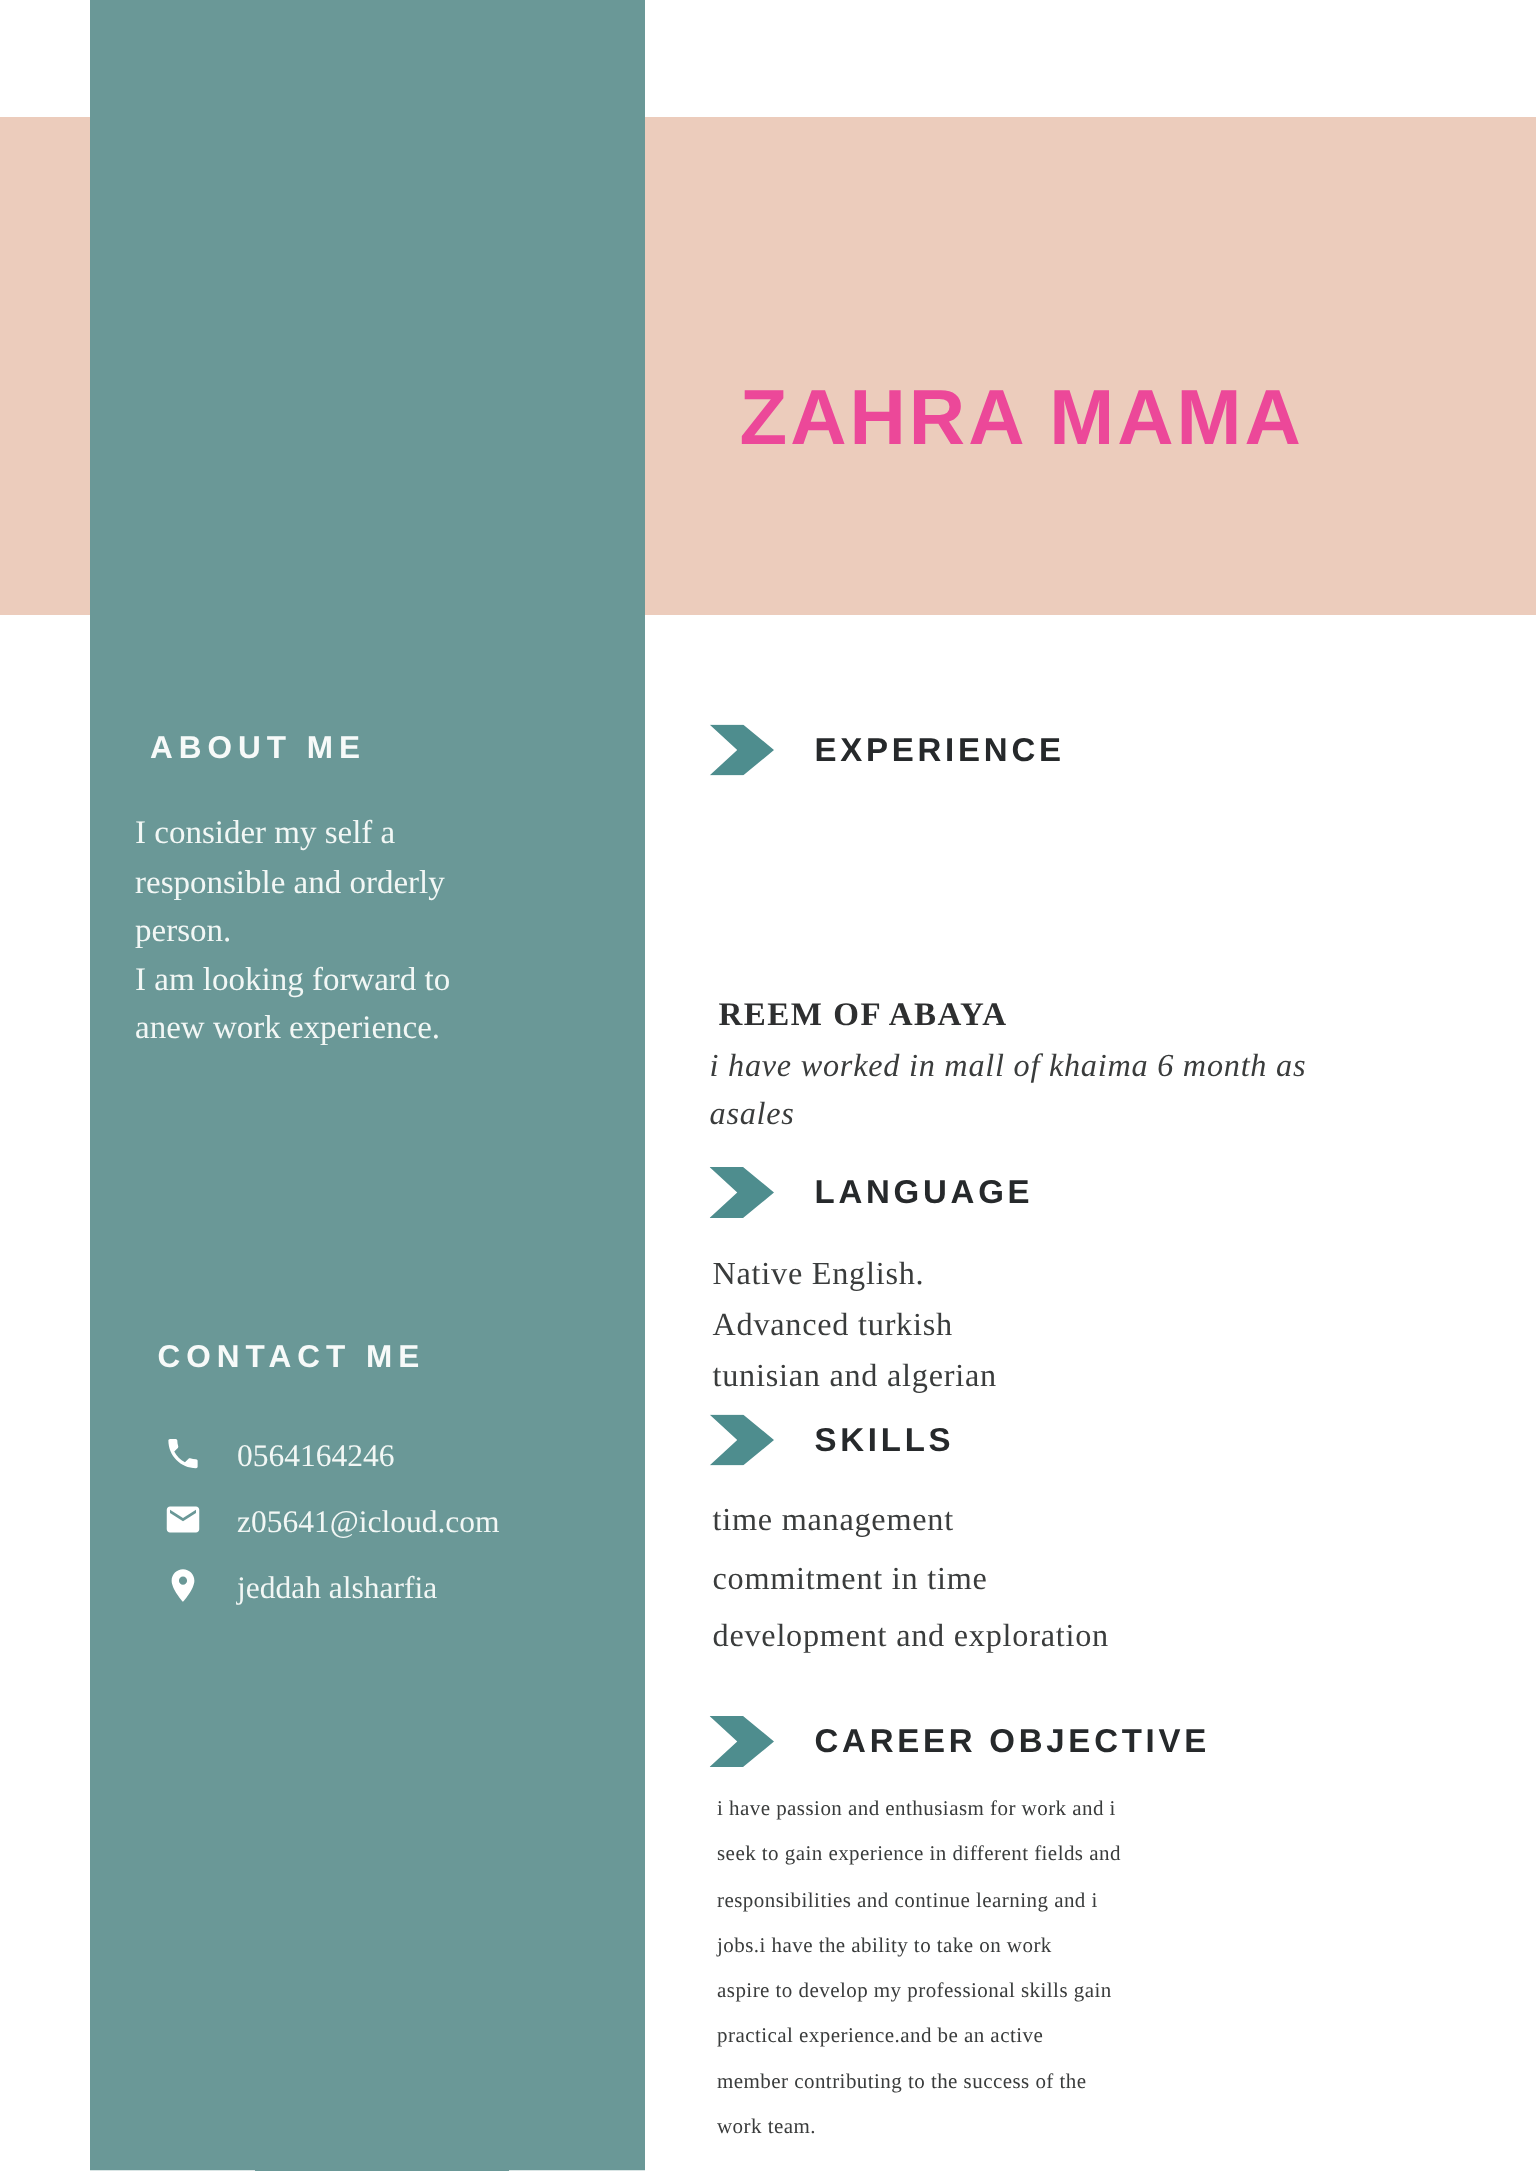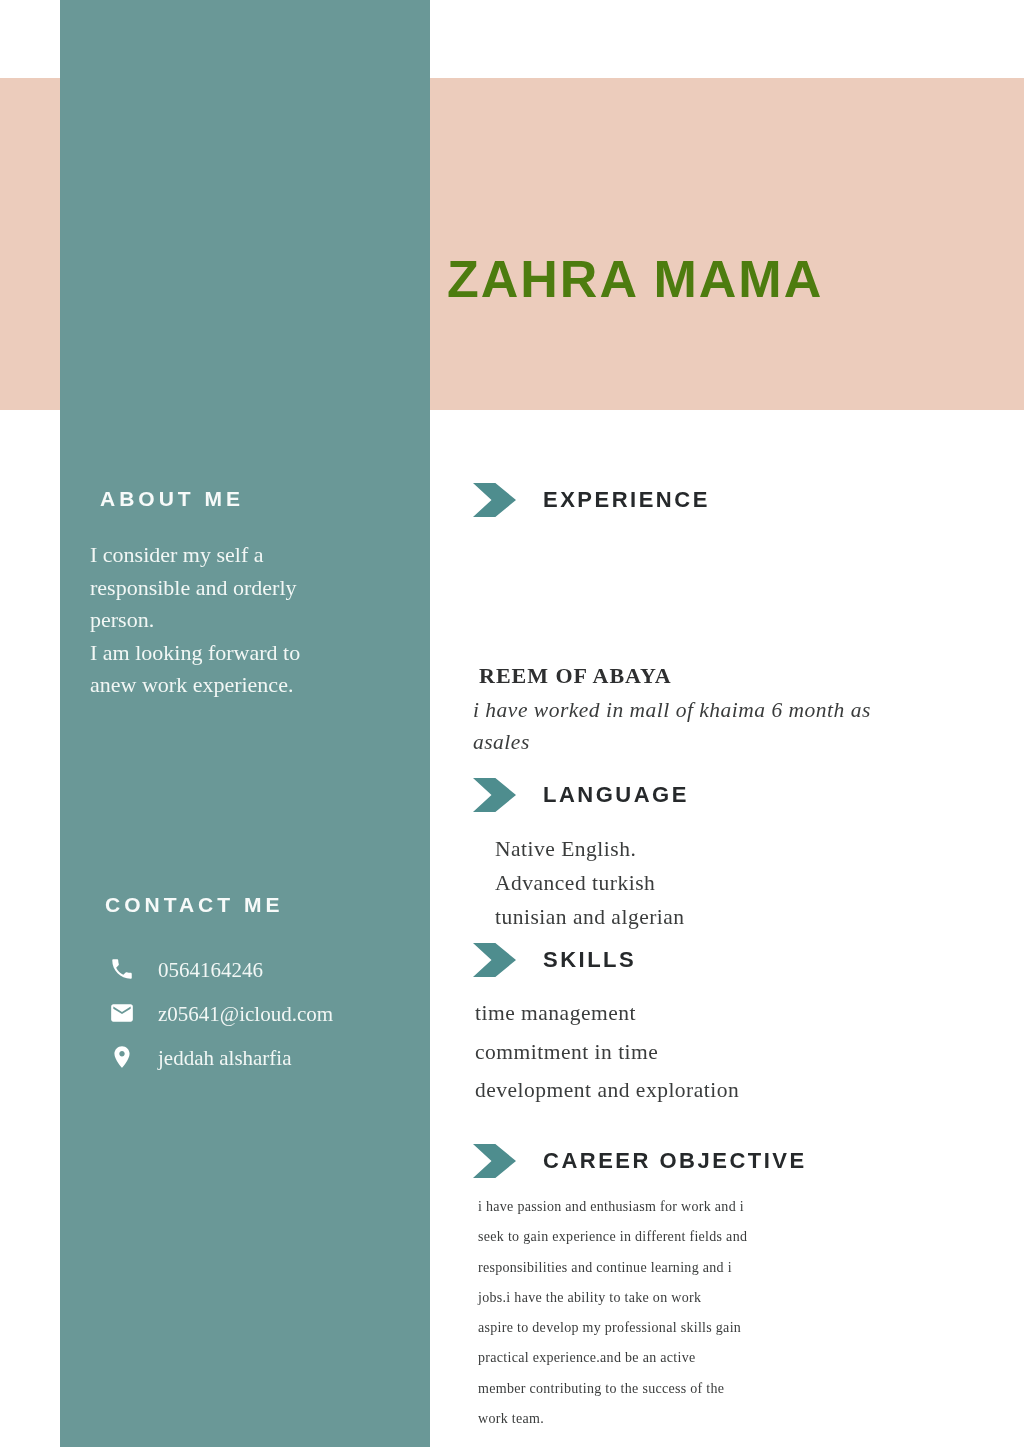--- a/index.html
+++ b/index.html
@@ -12,24 +12,24 @@
   }
   .pink-band{
     position:absolute;left:0;top:78px;width:1024px;height:332px;
     background:#ecccbc;z-index:1;
   }
   .teal-bar{
     position:absolute;left:60px;top:0;width:370px;height:1447px;
     background:#6a9897;z-index:2;
   }
   .title{
-    position:absolute;left:447px;top:249px;z-index:3;
+    position:absolute;left:493px;top:249px;z-index:3;
     font-family:"Liberation Sans", sans-serif;
     font-weight:700;font-size:52px;letter-spacing:2px;
-    color:#4d7c0f;margin:0;white-space:nowrap;text-align:right;
+    color:#ec4899;margin:0;white-space:nowrap;text-align:right;
   }
   
   .side-section{position:absolute;z-index:3;color:#f7faf9;}
   .side-heading{
     font-family:"Liberation Sans", sans-serif;
     font-weight:700;font-size:21px;letter-spacing:4px;
     color:#f7faf9;margin:0;white-space:nowrap;
   }
   .about-sec{left:100px;top:487px;width:300px;}
   .about-lines{
@@ -74,21 +74,21 @@
   .career-text{
     font-size:14px;line-height:30.3px;color:#3a3c3c;
     letter-spacing:0.3px;
   }
   .exp-sec{top:483px;}
   .job1{position:absolute;z-index:3;left:490px;top:531px;}
   .job1 .job-desc{margin-left:-15px;margin-top:5px;}
   .job2{position:absolute;z-index:3;left:479px;top:663px;}
   .job2 .job-desc{margin-left:-6px;margin-top:5px;}
   .lang-sec{top:778px;}
-  .lang-items{position:absolute;z-index:3;left:475px;top:832px;margin-left:20px;}
+  .lang-items{position:absolute;z-index:3;left:475px;top:832px;}
   .skills-sec{top:943px;}
   .skill-items{position:absolute;z-index:3;left:475px;top:994px;}
   .career-sec{top:1144px;}
   .career-body{position:absolute;z-index:3;left:478px;top:1192px;width:480px;}
 </style>
 </head>
 <body>
 
 <div class="pink-band"></div>
 <div class="teal-bar"></div>

